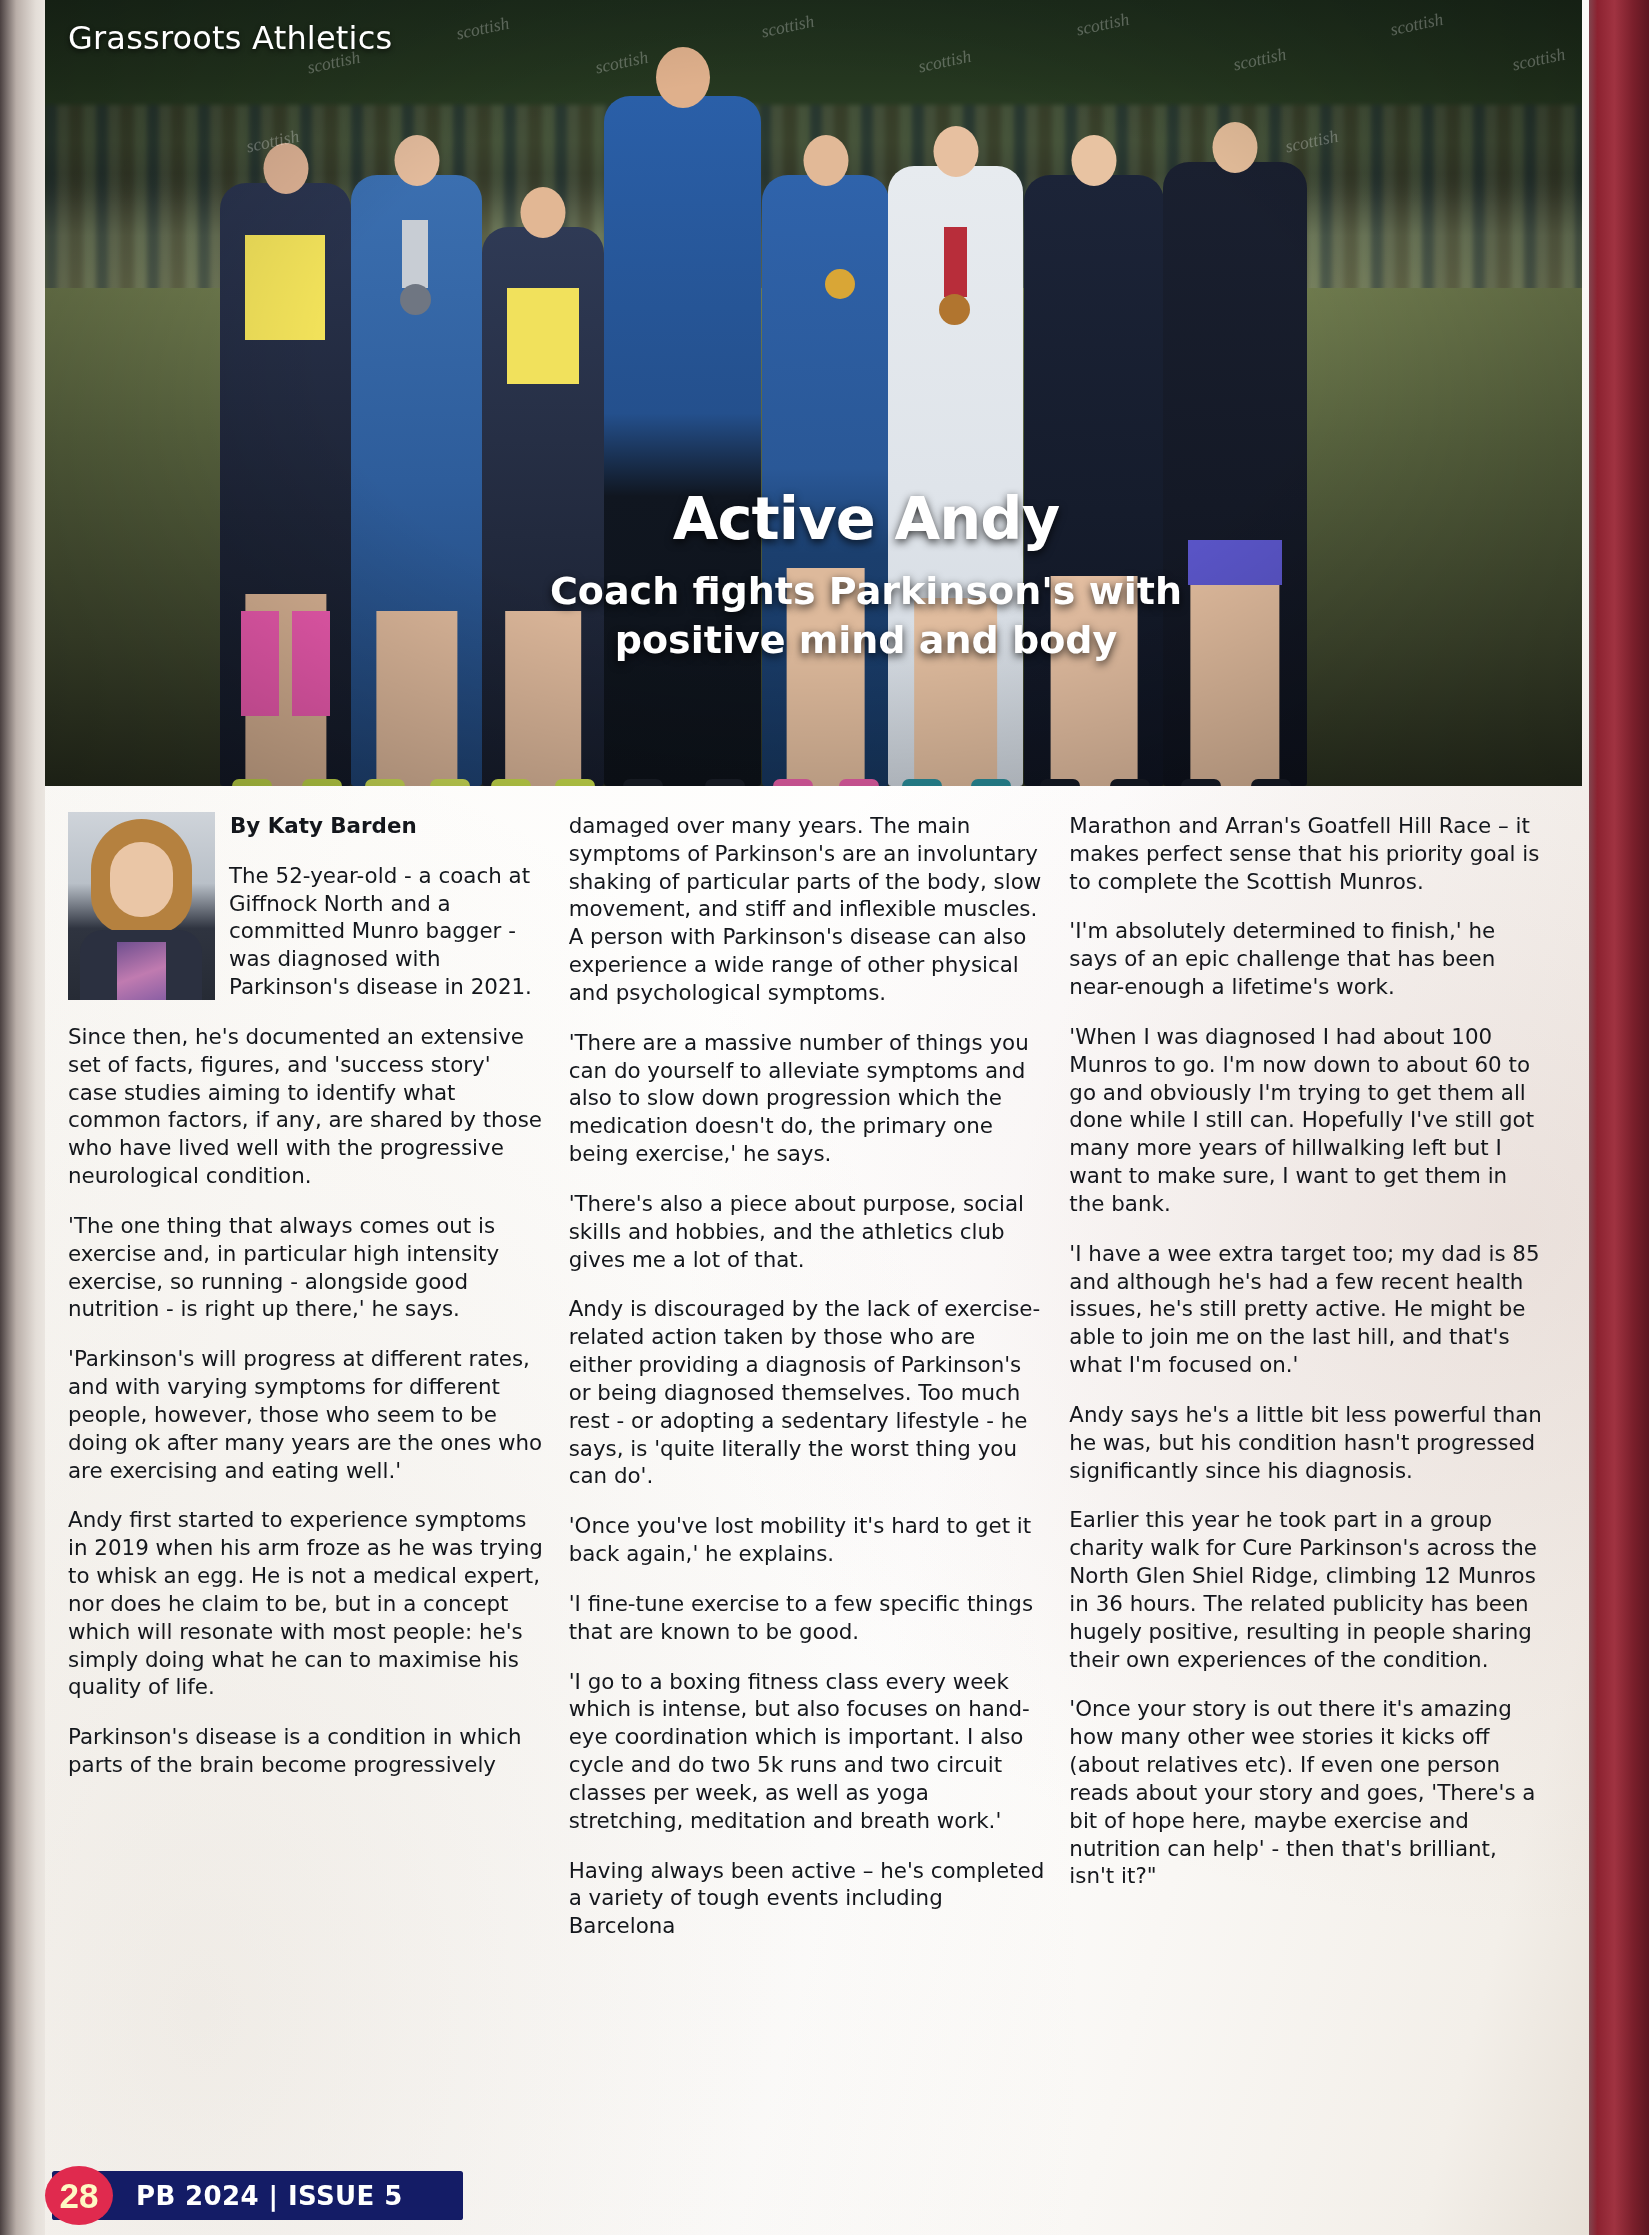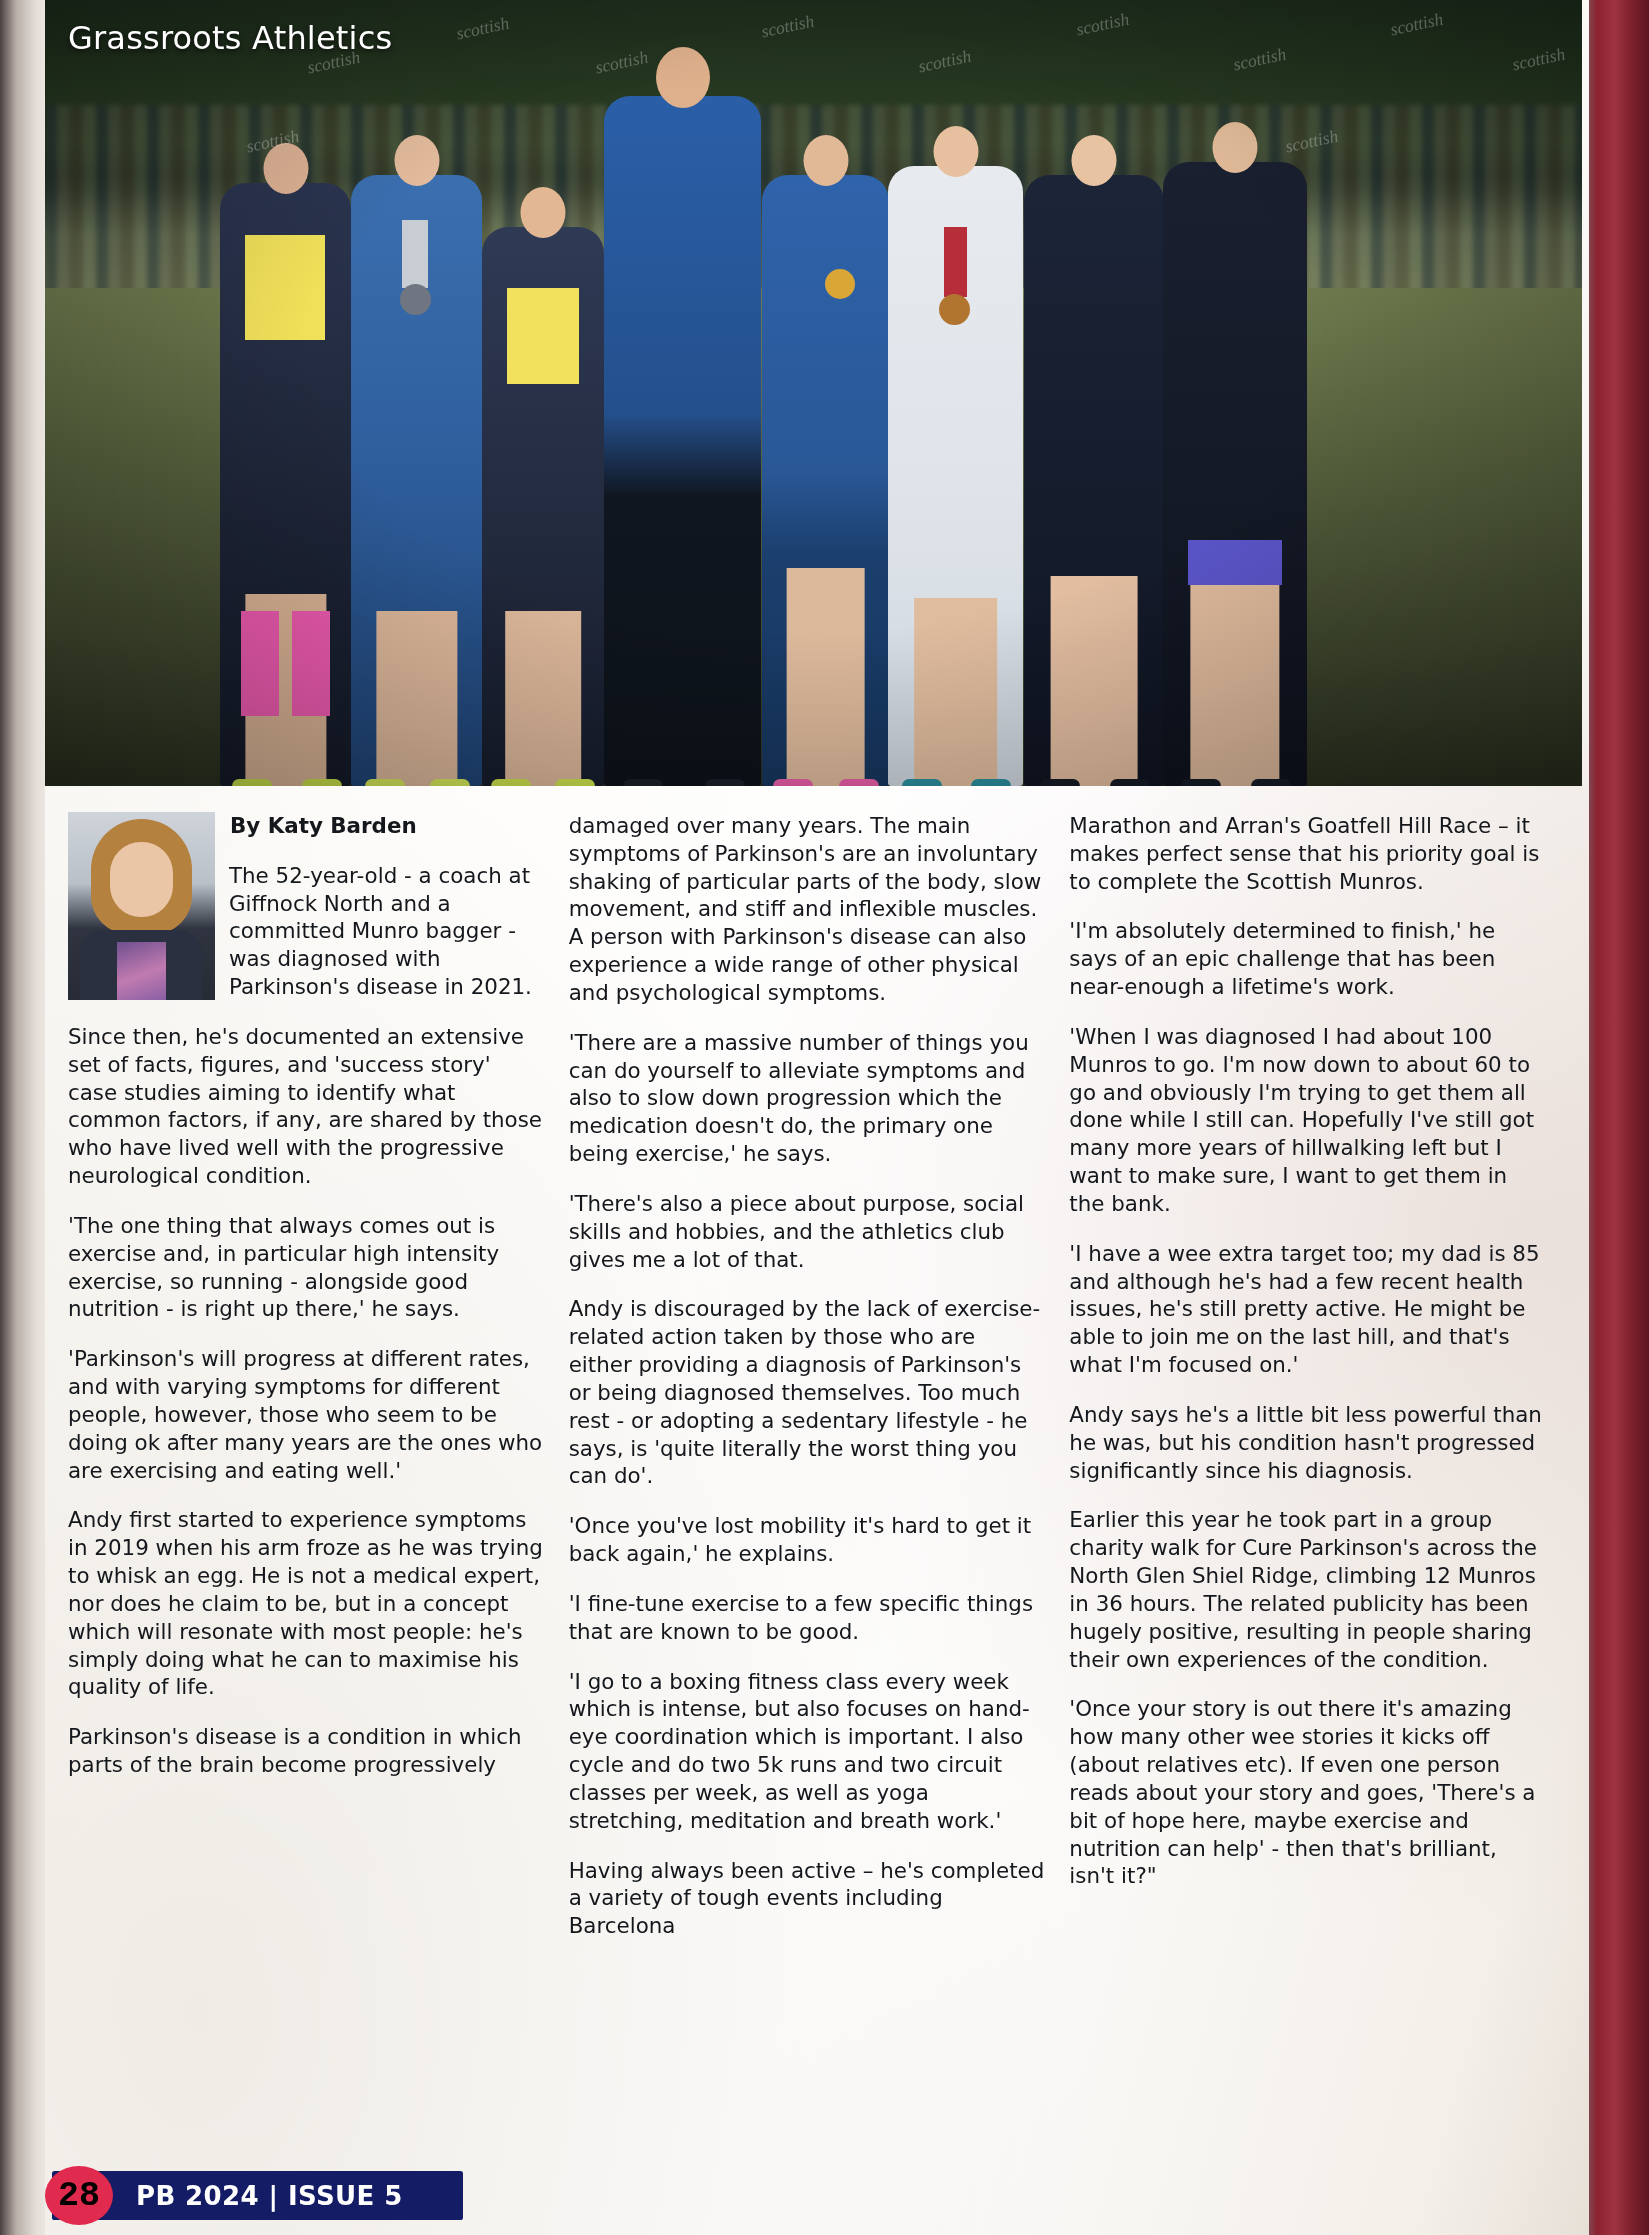--- a/index.html
+++ b/index.html
@@ -276,24 +276,24 @@
     position: absolute;
     left: -7px;
     top: -5.2px;
     width: 68px;
     height: 59px;
     border-radius: 50%;
     background: #e02a4e;
     display: flex;
     align-items: center;
     justify-content: center;
-    color: #000000;
+    color: #fef9c3;
     font-size: 35px;
     font-weight: bold;
-    font-family: Liberation Mono, monospace;
+    font-family: Liberation Sans, sans-serif;
   }
   .footer-text {
     color: #ffffff;
     font-size: 26px;
     font-weight: bold;
     font-family: "DejaVu Sans", sans-serif;
     margin-left: 84px;
     letter-spacing: 0.4px;
   }
 </style>
@@ -390,20 +390,24 @@
     <div class="wm" style="left:550px;top:52px;">scottish</div>
     <div class="wm" style="left:716px;top:15.7px;">scottish</div>
     <div class="wm" style="left:873px;top:51px;">scottish</div>
     <div class="wm" style="left:1031px;top:14px;">scottish</div>
     <div class="wm" style="left:1188px;top:49px;">scottish</div>
     <div class="wm" style="left:1345px;top:14px;">scottish</div>
     <div class="wm" style="left:1467px;top:49px;">scottish</div>
     <div class="wm" style="left:201px;top:131px;">scottish</div>
     <div class="wm" style="left:1240px;top:131px;">scottish</div>
 
+    <div class="hero-title-wrap">
+      <div class="hero-title">Active Andy</div>
+      <div class="hero-sub">Coach fights Parkinson's with positive mind and body</div>
+    </div>
   </div>
 
   <div class="section-label">Grassroots Athletics</div>
 
   <div class="cols">
 
     <div class="col">
       <div class="col1-wrap">
         <div class="headshot">
           <div class="hair"></div>

